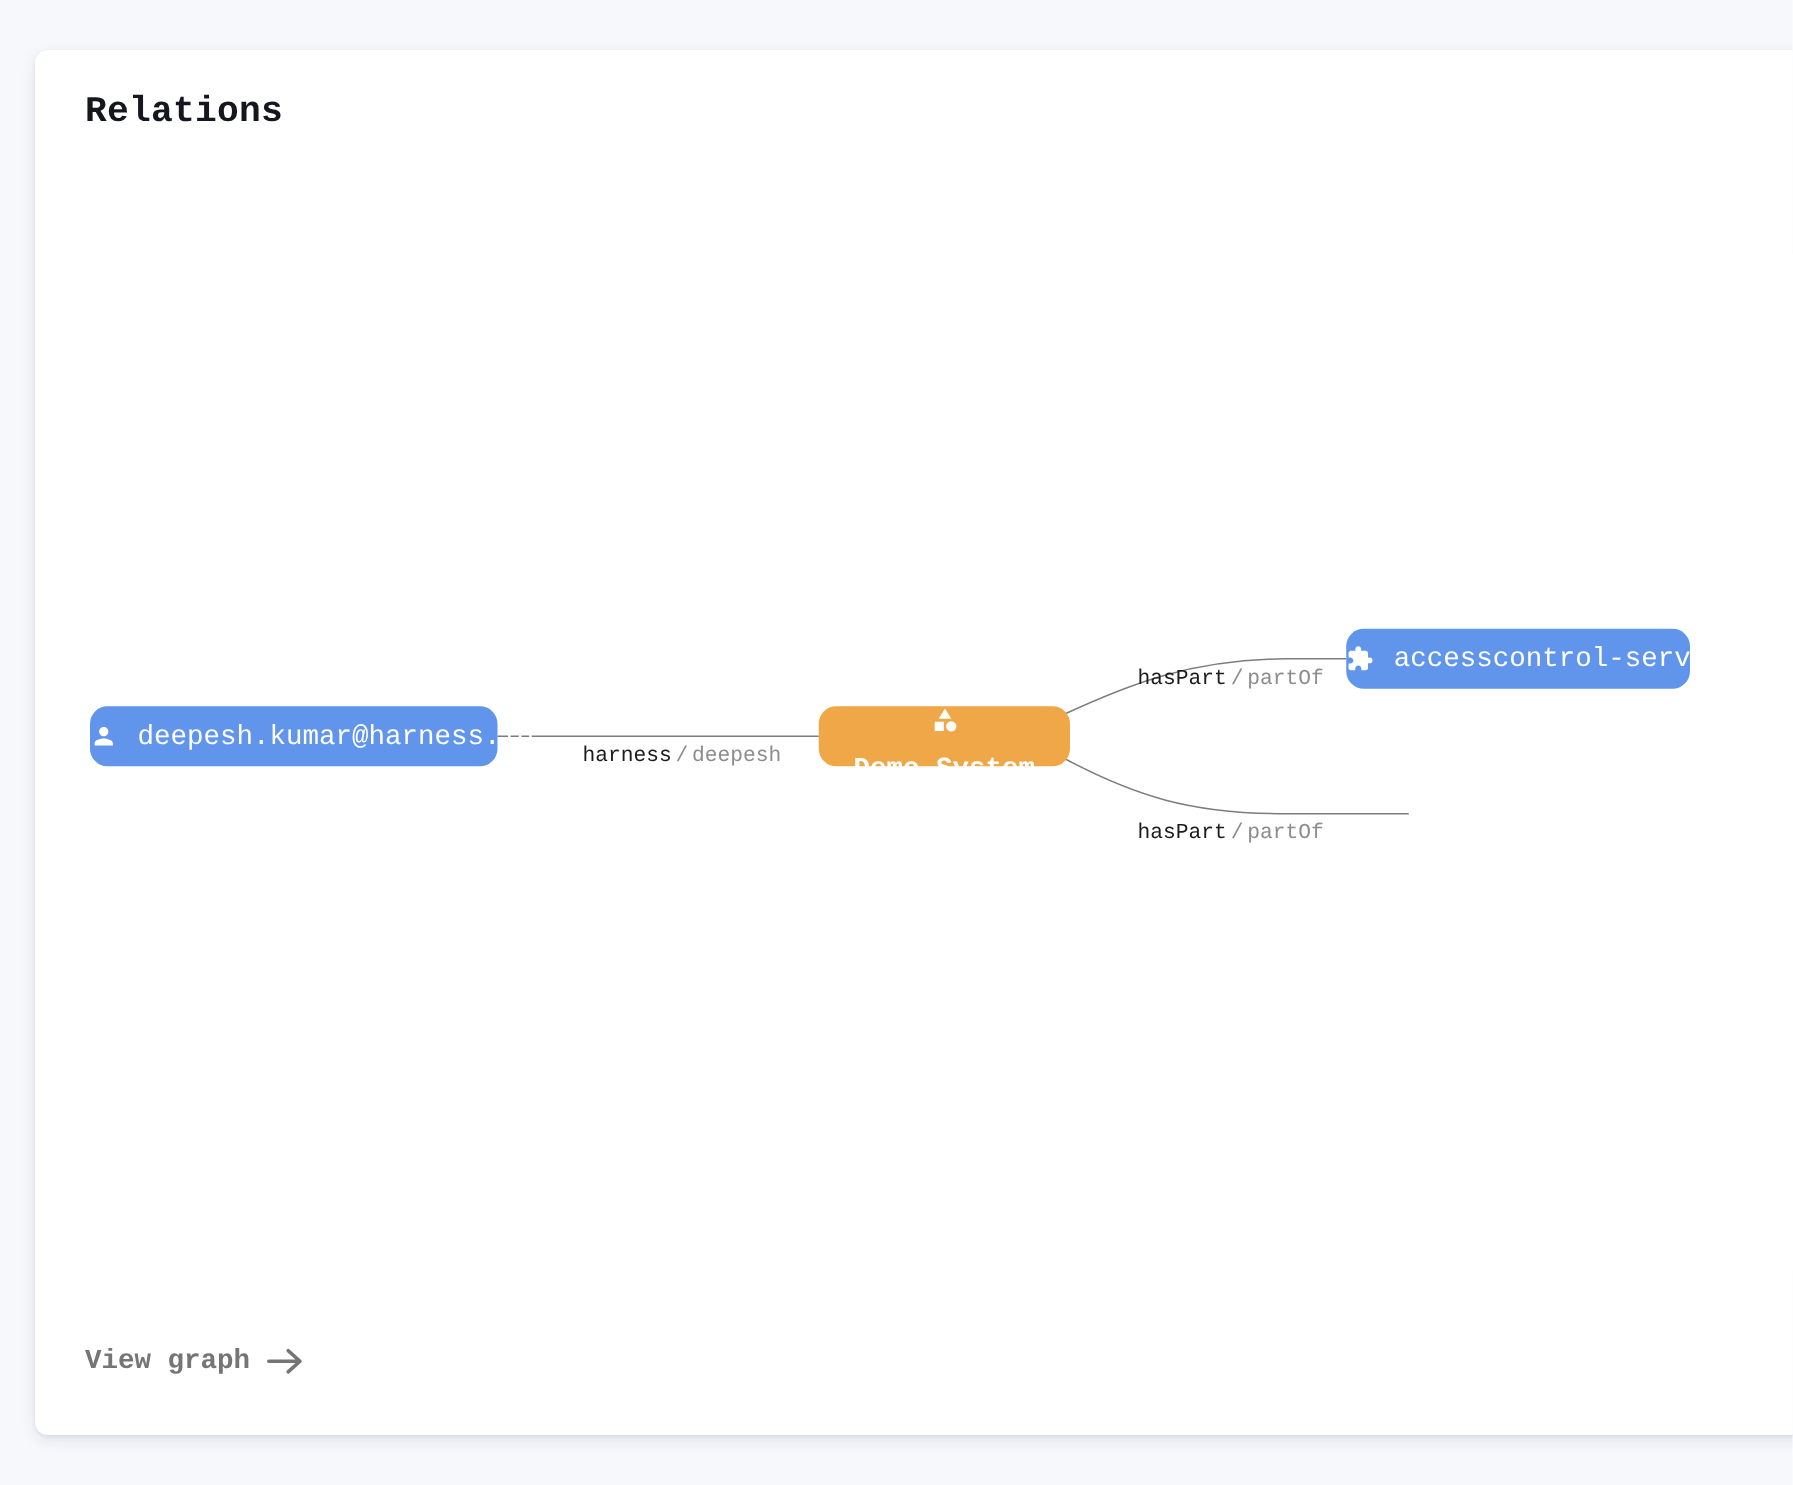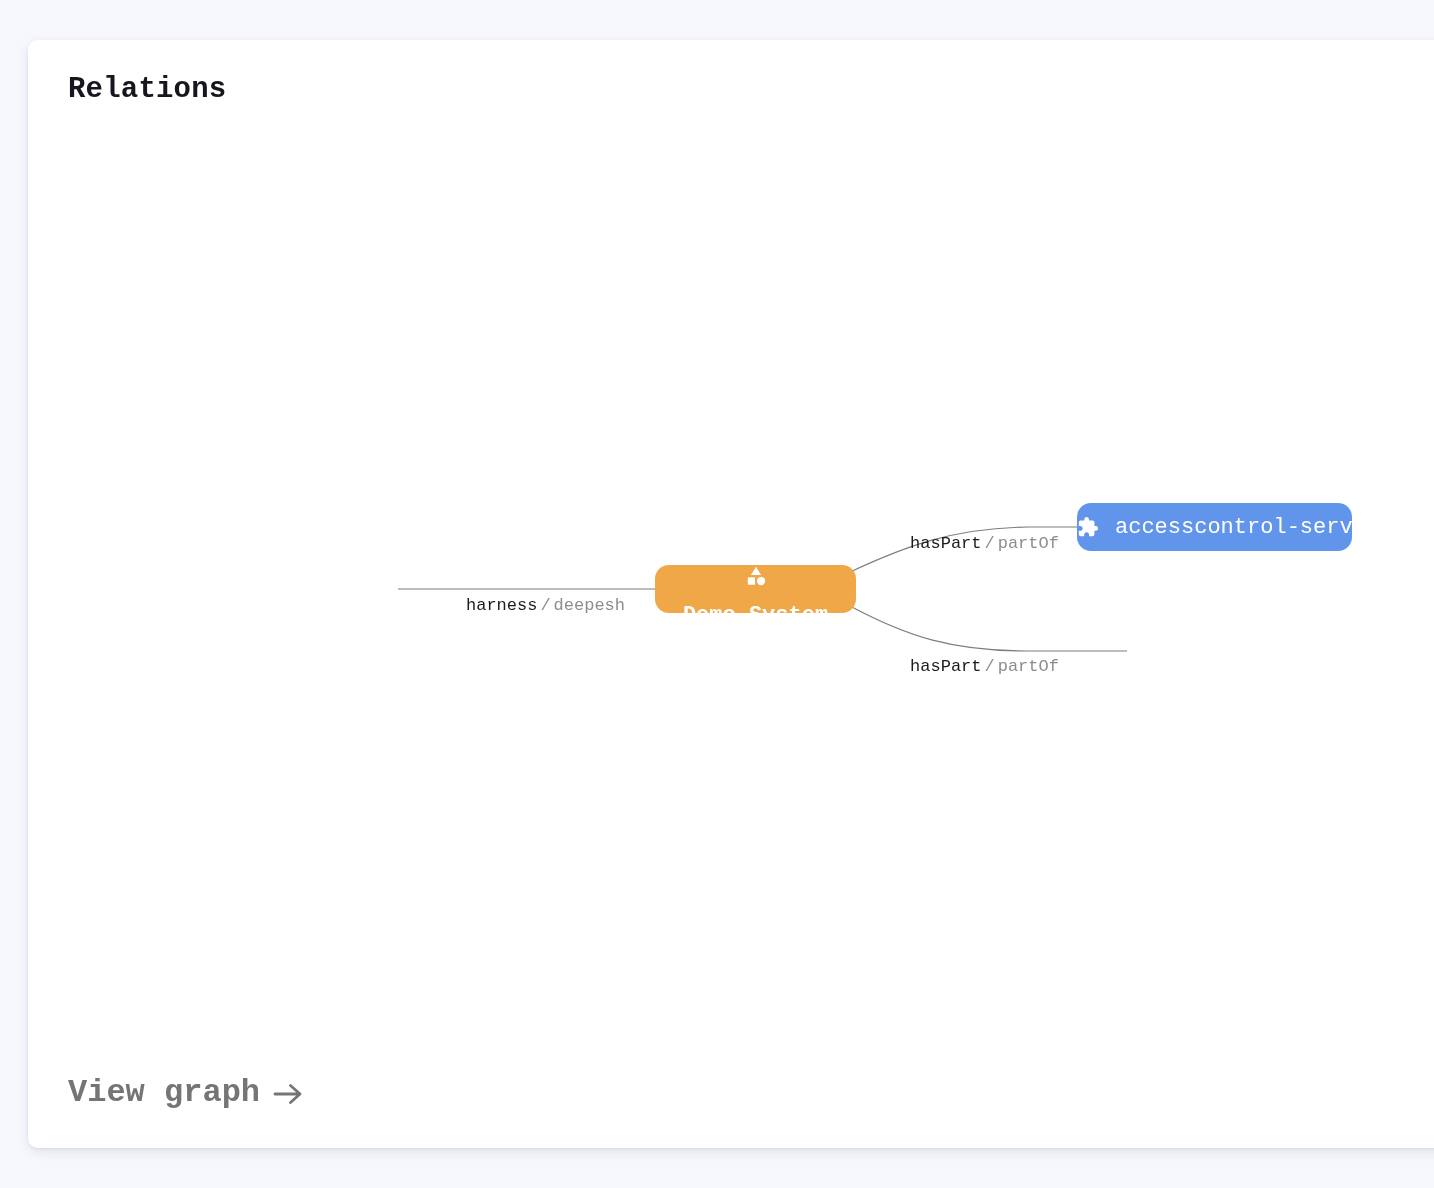--- a/index.html
+++ b/index.html
@@ -61,21 +61,21 @@
   }
   .el-primary { color: var(--label-primary, #1c1c1c); }
   .el-sep, .el-secondary { color: var(--label-secondary, #8d8d8d); }
   .el-sep { margin: 0 3px; }
   .view-graph {
     position: absolute;
     left: 40px; top: 1034px;
     display: flex;
     align-items: center;
     gap: 12px;
-    font-size: 32px;
+    font-size: 22px;
     font-weight: 700;
     color: var(--footer-gray, #757575);
     cursor: pointer;
     text-decoration: none;
   }
   .arrow-icon { display: flex; align-items: center; margin-top: 2px; }
 </style>
 </head>
 <body>
 
@@ -84,20 +84,28 @@
   <h2 class="card-title">Relations</h2>
 
   <div class="graph">
 
     <svg class="edges" viewBox="0 0 1370 1108" xmlns="http://www.w3.org/2000/svg">
       <path d="M 370 549 H 627"></path>
       <path d="M 822 532 C 878 506, 925 488, 1000 487 H 1049"></path>
       <path d="M 822 566 C 880 597, 925 611, 1000 611 H 1099"></path>
     </svg>
 
+    <div class="node node-blue" style="left:44px; top:525px; width:326px;">
+      <span class="nicon">
+        <svg width="22" height="22" viewBox="0 0 24 24" fill="#ffffff">
+            <path d="M12 12c2.21 0 4-1.79 4-4s-1.79-4-4-4-4 1.79-4 4 1.79 4 4 4zm0 2c-2.67 0-8 1.34-8 4v2h16v-2c0-2.66-5.33-4-8-4z"></path>
+          </svg>
+      </span>
+      <span>deepesh.kumar@harness.io</span>
+    </div>
 
     <div class="node node-orange" style="left:627px; top:525px; width:201px;flex-direction:column;">
       <span class="nicon">
         <svg width="22" height="22" viewBox="0 0 24 24" fill="#ffffff">
             <path d="M12 2l-5.5 9h11z"></path>
             <circle cx="17.5" cy="17.5" r="4.5"></circle>
             <path d="M3 13.5h8v8H3z"></path>
           </svg>
       </span>
       <span>Demo System</span>

